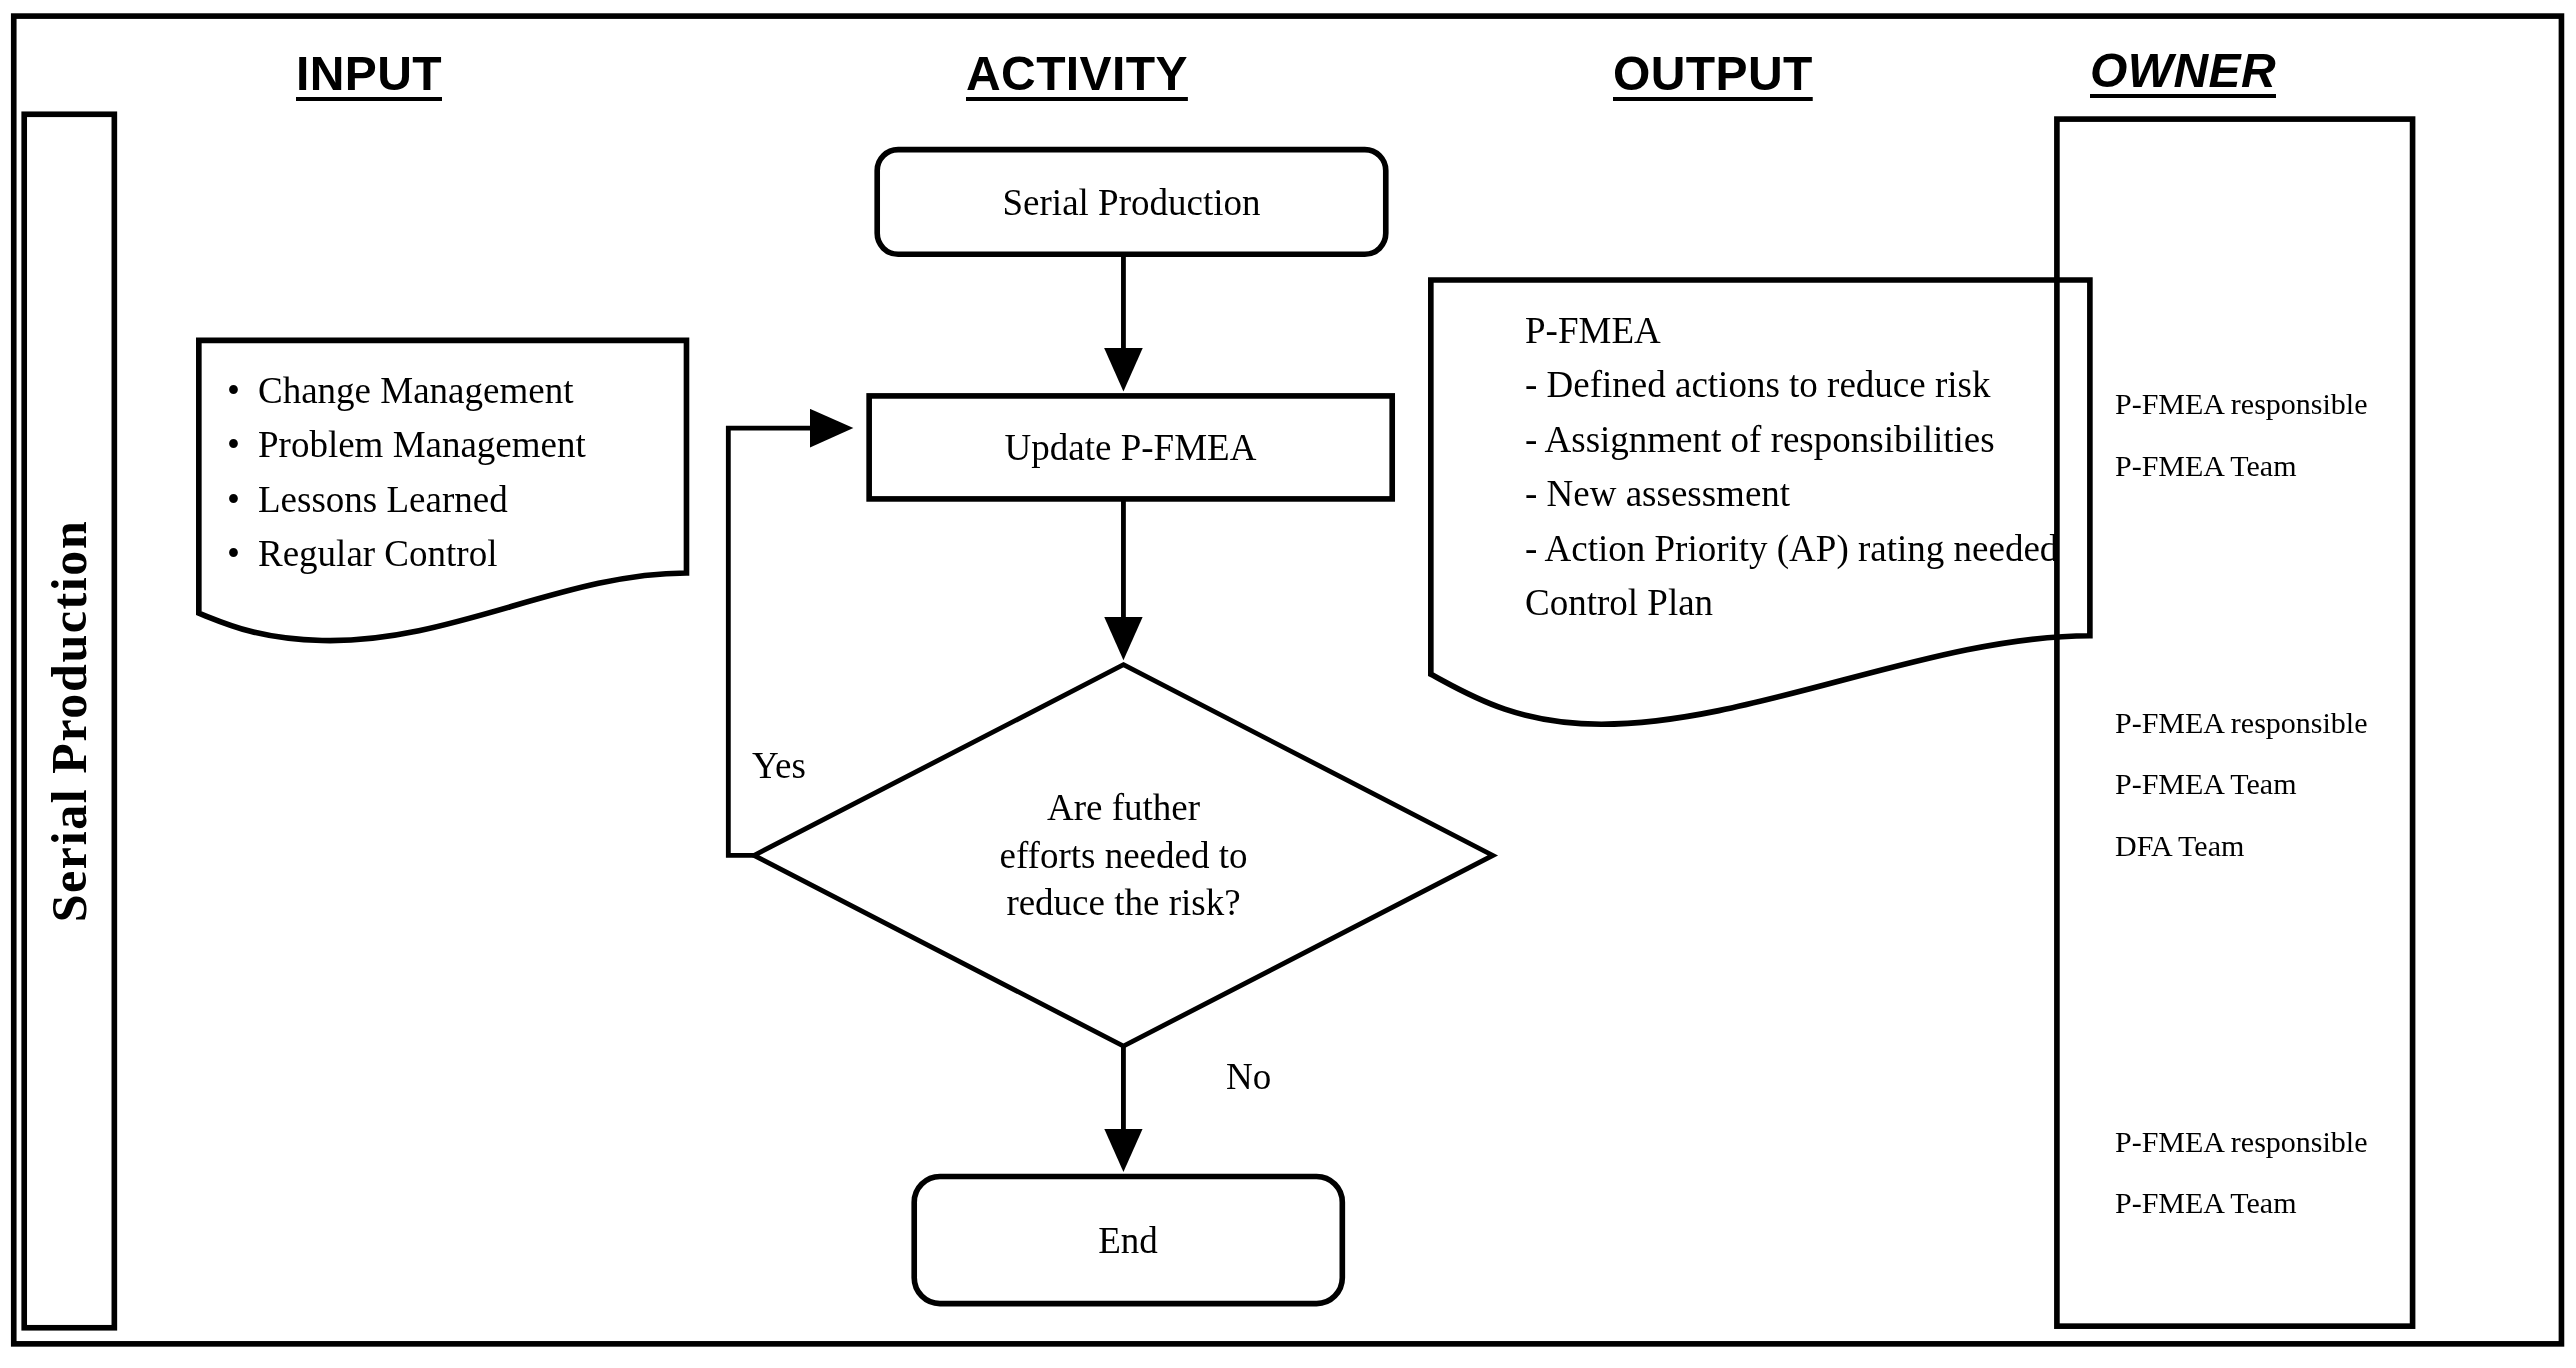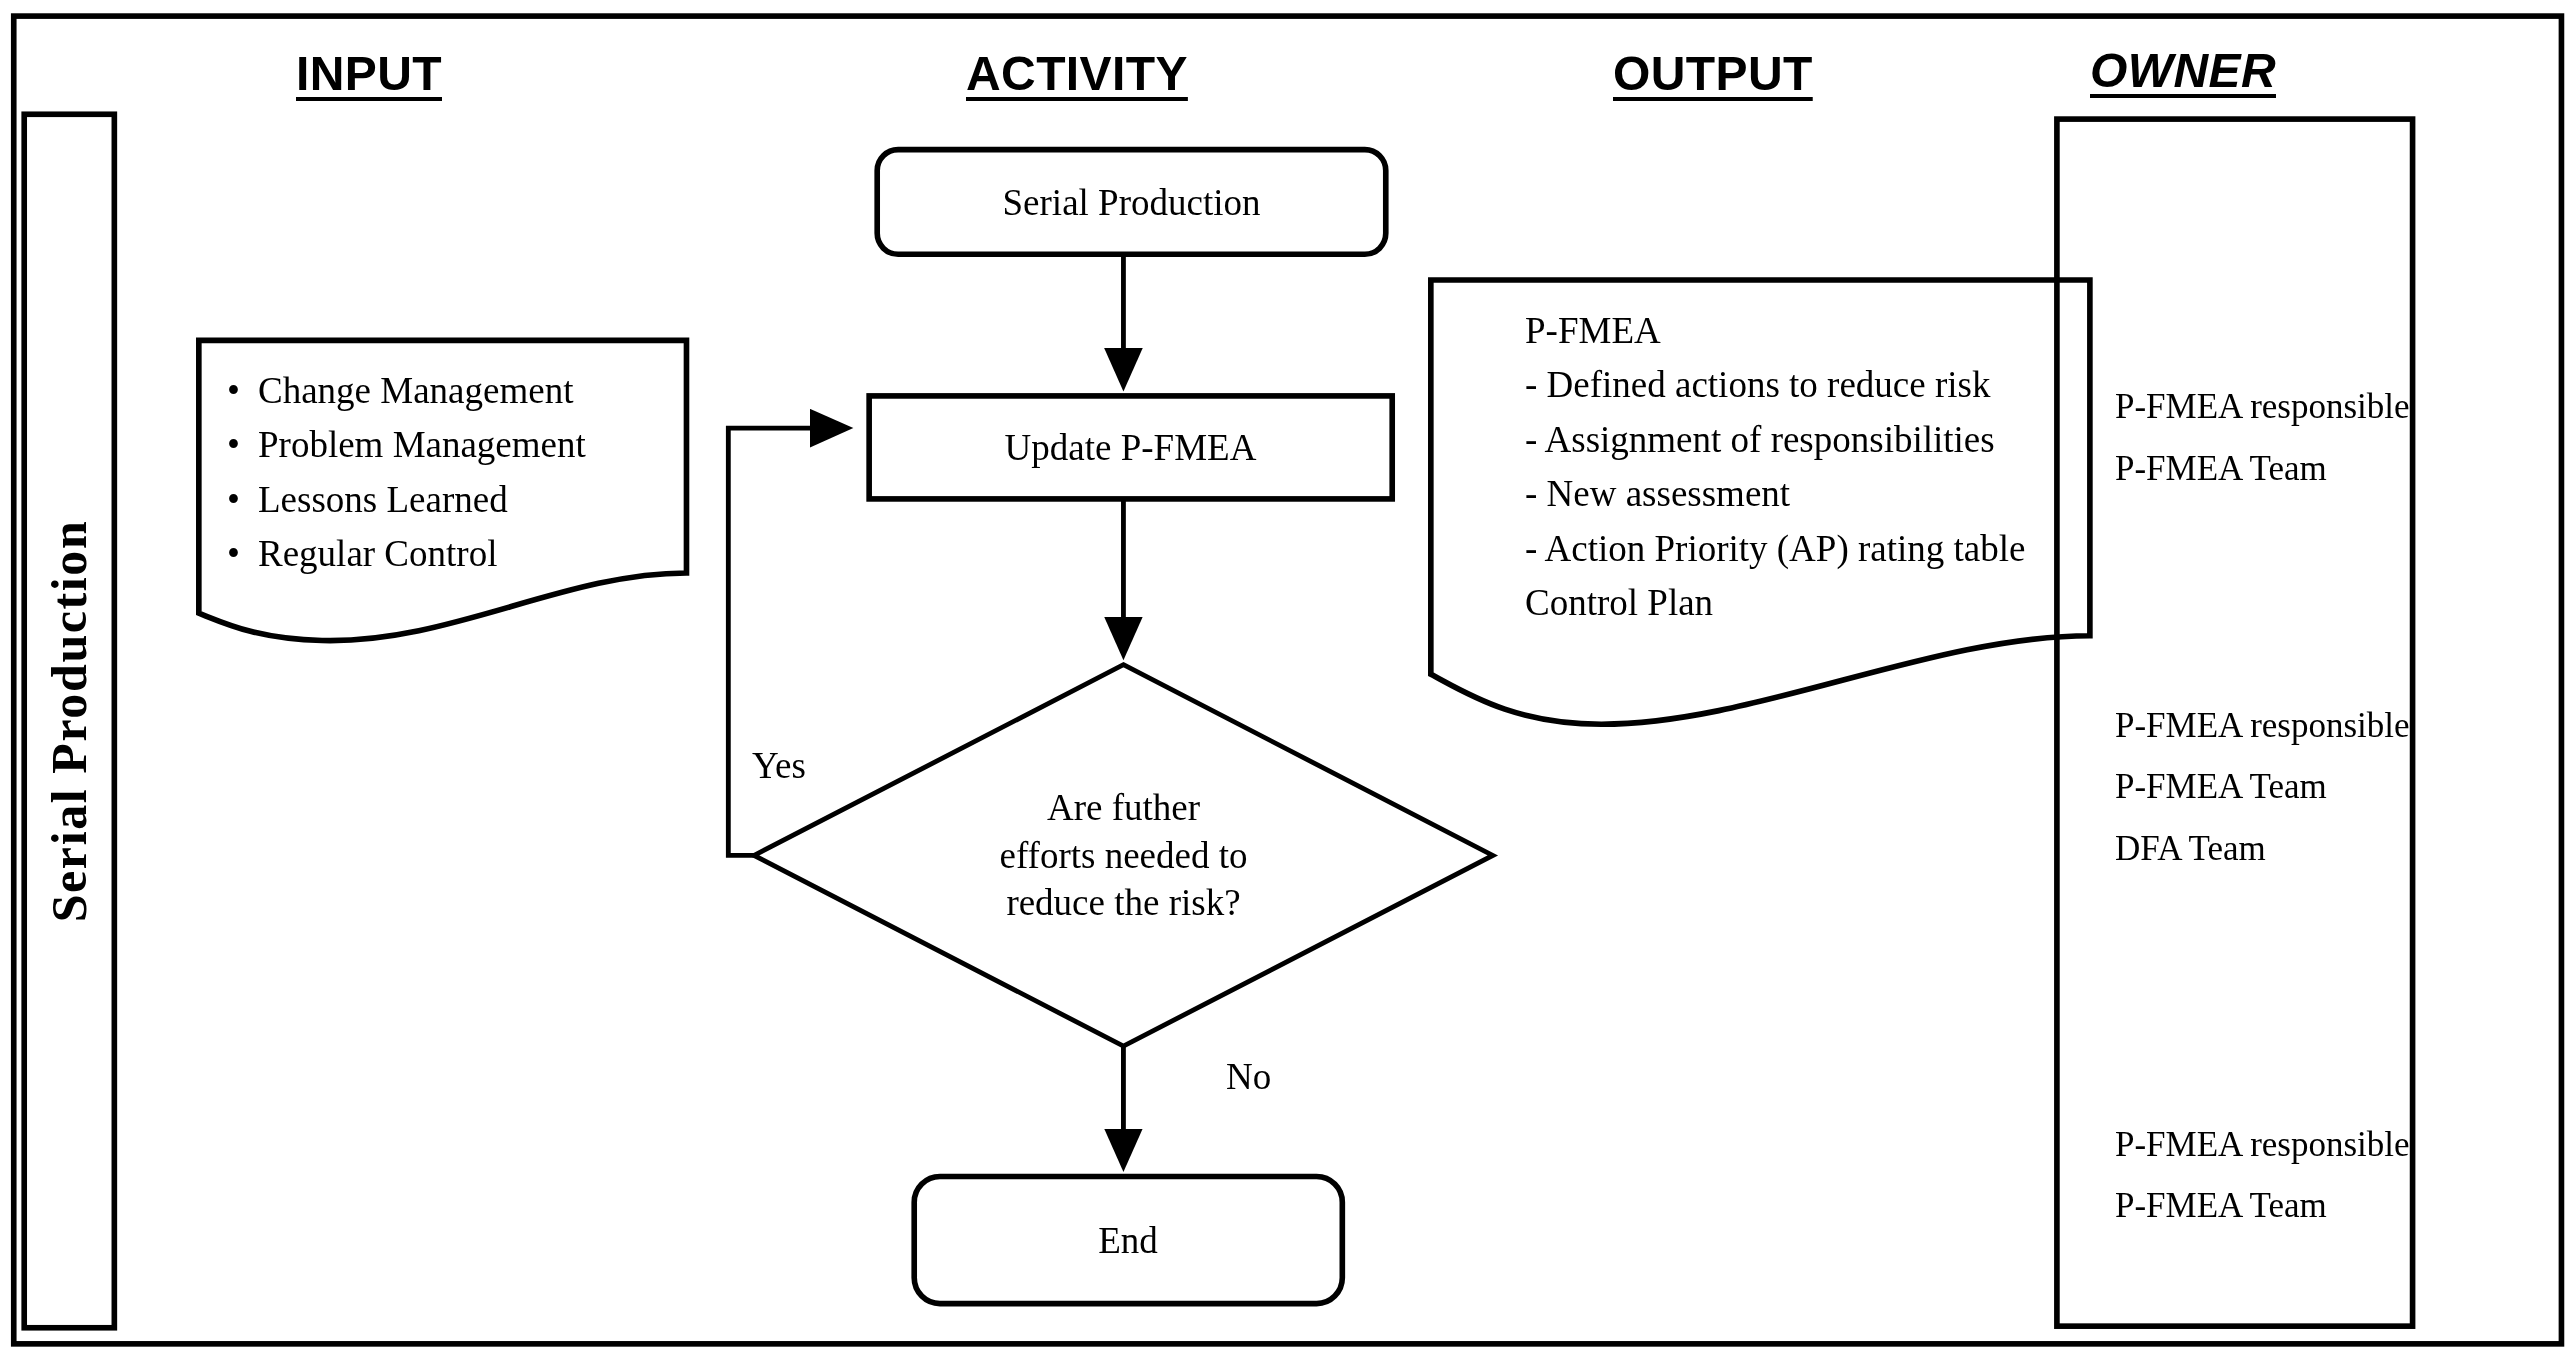--- a/index.html
+++ b/index.html
@@ -17,21 +17,21 @@
        white-space:nowrap;transform-origin:50% 50%;}
 
   .boxtext{position:absolute;display:flex;align-items:center;justify-content:center;
        text-align:center;font-size:37px;line-height:1.28;white-space:pre-line;}
 
   .doc-list{position:absolute;font-size:37px;line-height:1.47;}
   .doc-list .li{display:flex;align-items:baseline;white-space:nowrap;}
   .doc-list .bullet{width:31px;flex:0 0 31px;}
   .doc-list .plain{white-space:nowrap;}
 
-  .owner-line{position:absolute;font-size:35px;line-height:1.0;white-space:nowrap;}
+  .owner-line{position:absolute;font-size:30px;line-height:1.0;white-space:nowrap;}
 
   .edge-label{position:absolute;font-size:37px;white-space:nowrap;line-height:1;}
 </style>
 </head>
 <body>
 
 <div id="stage">
 
   <svg id="canvas" viewBox="0 0 3201 1700">
     <defs>
@@ -112,21 +112,21 @@
       <span class="bullet">•</span>
       <span>Regular Control</span>
     </div>
   </div>
 
   <div class="doc-list" style="left:1525px; top:304px; width:620px;">
     <div class="plain">P-FMEA</div>
     <div class="plain">- Defined actions to reduce risk</div>
     <div class="plain">- Assignment of responsibilities</div>
     <div class="plain">- New assessment</div>
-    <div class="plain">- Action Priority (AP) rating table</div>
+    <div class="plain">- Action Priority (AP) rating needed</div>
     <div class="plain">Control Plan</div>
   </div>
 
   <div class="owner-line" style="left:2115px; top:389px;">P-FMEA responsible</div>
   <div class="owner-line" style="left:2115px; top:451px;">P-FMEA Team</div>
 
   <div class="owner-line" style="left:2115px; top:708px;">P-FMEA responsible</div>
   <div class="owner-line" style="left:2115px; top:769px;">P-FMEA Team</div>
   <div class="owner-line" style="left:2115px; top:831px;">DFA Team</div>
 

